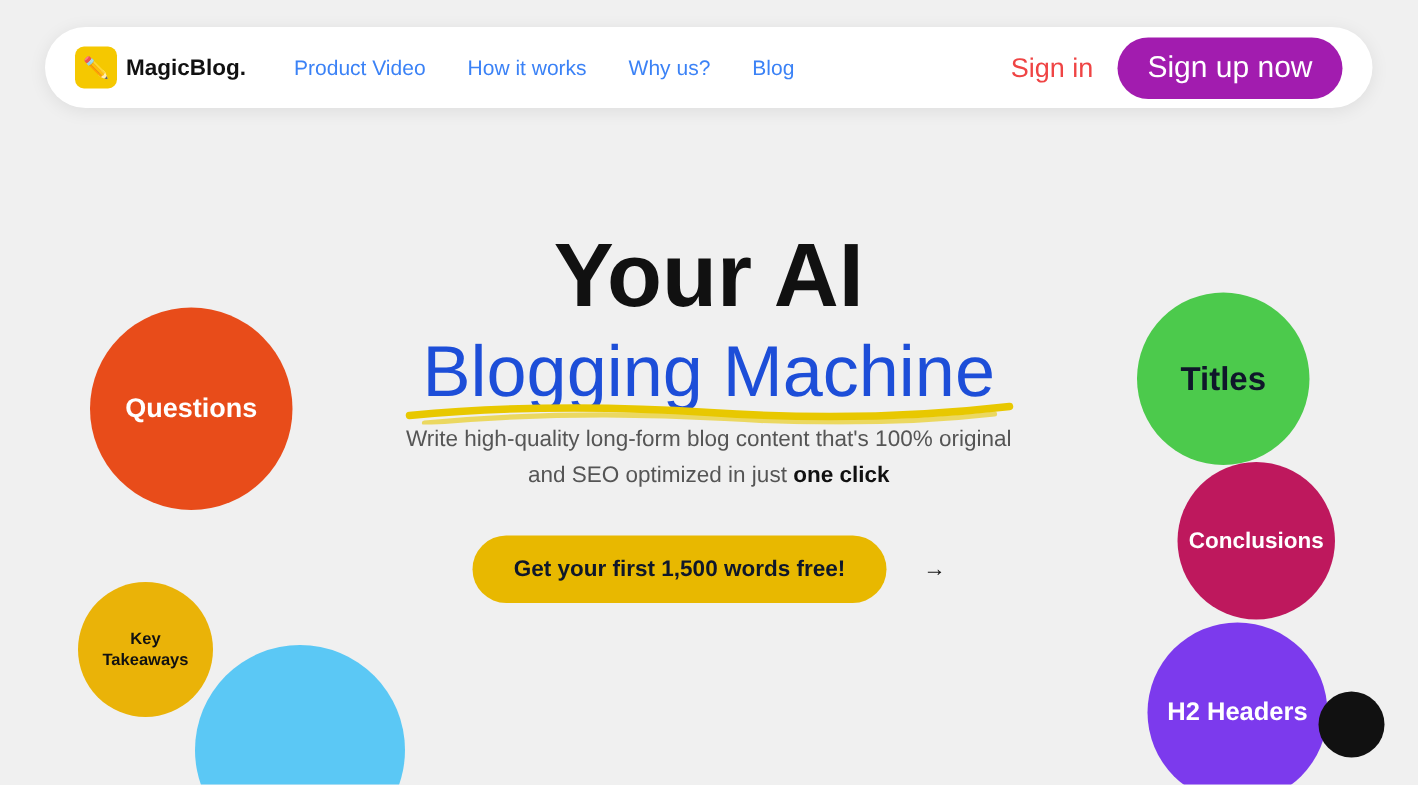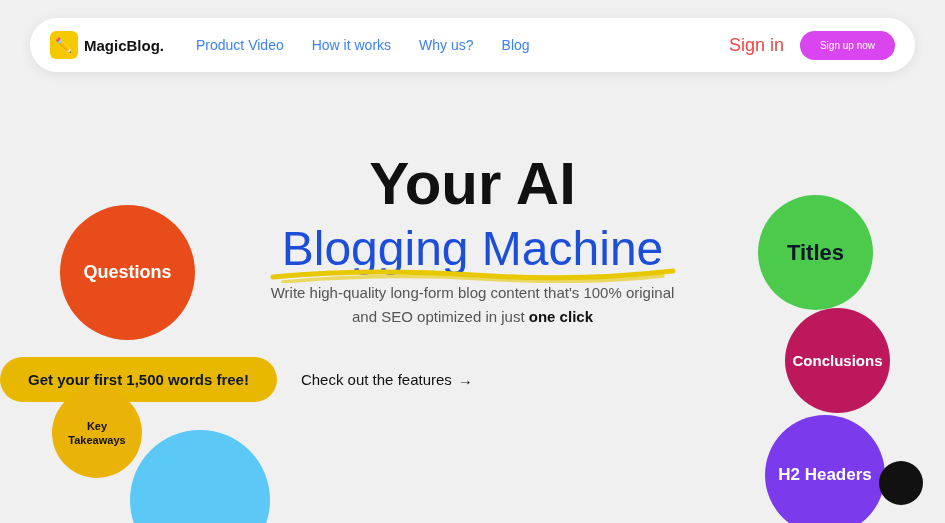--- a/index.html
+++ b/index.html
@@ -73,40 +73,41 @@
       gap: 16px;
     }
 
     .sign-in {
       font-size: 18px;
       color: #ef4444;
       cursor: pointer;
     }
 
     .sign-up-btn {
-      background: #d946ef;
+      background: #a21caf;
       color: #fff;
       border: none;
       border-radius: 50px;
       padding: 9px 20px;
-      font-size: 10px;
+      font-size: 20px;
       font-weight: 500;
       cursor: pointer;
       white-space: nowrap;
     }
 
     
     .hero {
       position: absolute;
       top: 0;
       left: 0;
       right: 0;
       bottom: 0;
       display: flex;
       flex-direction: column;
+      align-items: center;
       justify-content: center;
       padding-top: 30px;
     }
 
     .hero-title {
       font-size: 60px;
       font-weight: 900;
       color: #111;
       text-align: center;
       line-height: 1.1;
@@ -278,21 +279,20 @@
       <path d="M20 17 Q120 8 220 14 Q320 20 400 11" stroke="#e8c800" stroke-width="3.5" stroke-linecap="round" fill="none" opacity="0.6"></path>
     </svg>
   </div>
   <p class="hero-subtitle">
     <span>Write high-quality long-form blog content that's 100% original</span><br>
     <span>and SEO optimized in just </span><strong>one click</strong>
   </p>
   <div class="hero-cta">
     <button class="cta-primary">Get your first 1,500 words free!</button>
     <span class="cta-link">
-      <span>Check out the features</span>
       <span>→</span>
     </span>
   </div>
 </section>
 
 <div class="circle circle-questions">
   <span>Questions</span>
 </div>
 
 <div class="circle circle-key-takeaways">

